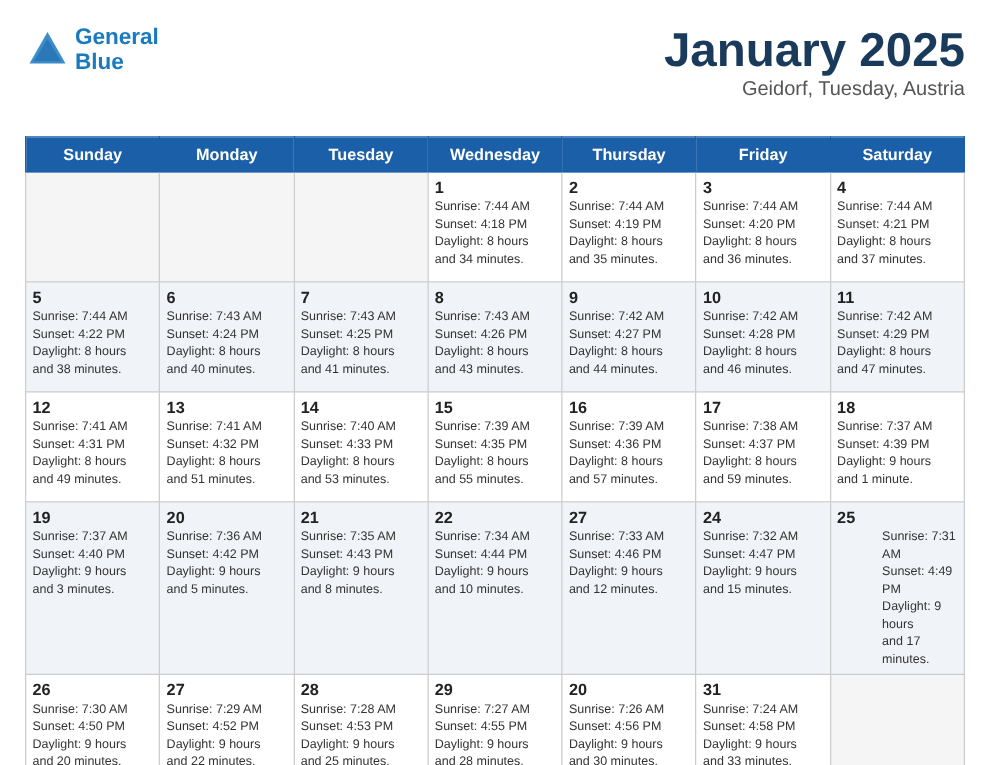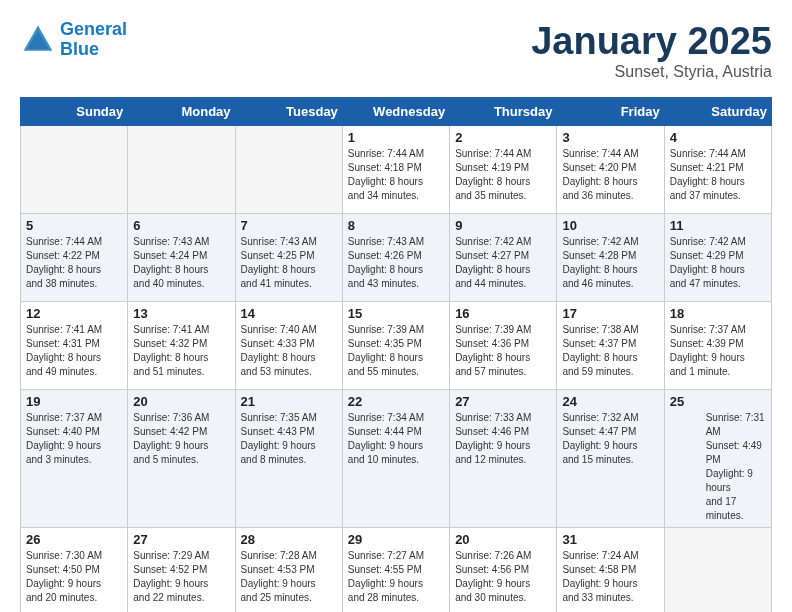--- a/index.html
+++ b/index.html
@@ -7,21 +7,21 @@
       font-family: Arial, sans-serif;
       background: #fff;
       width: 792px;
       min-height: 612px;
       padding: 20px;
     }
     .header {
       display: flex;
       justify-content: space-between;
       align-items: flex-start;
-      margin-bottom: 16px;
+      margin-bottom: 28px;
       gap: 40px;
     }
     .logo {
       display: flex;
       align-items: center;
       gap: 4px;
     }
     .logo-text {
       font-size: 18px;
       font-weight: bold;
@@ -50,21 +50,21 @@
     table {
       width: 100%;
       border-collapse: collapse;
       table-layout: fixed;
     }
     th {
       background-color: #1a5fa8;
       color: #fff;
       padding: 6px 4px;
       font-size: 13px;
-      text-align: right;
+      text-align: center;
       border: 1px solid #1a5fa8;
     }
     td {
       border: 1px solid #ccc;
       vertical-align: top;
       padding: 4px 5px;
       font-size: 10.5px;
       color: #333;
       background: #fff;
       height: 88px;
@@ -96,21 +96,21 @@
       <polygon points="20,4 36,32 4,32" fill="#1a7abf" opacity="0.85"></polygon>
       <polygon points="20,10 32,30 8,30" fill="#1a5fa8" opacity="0.5"></polygon>
     </svg>
     <div class="logo-text">
       <div><span>General</span></div>
       <div style="color:#1a7abf">Blue</div>
     </div>
   </div>
   <div class="title-block">
     <div class="month-title">January 2025</div>
-    <div class="location">Sunset, Styria, Austria</div>
+    <div class="location">Geidorf, Tuesday, Austria</div>
   </div>
 </div>
 
 <table>
   <thead>
     <tr>
     <th>Sunday</th>
         <th>Monday</th>
         <th>Tuesday</th>
         <th>Wednesday</th>

